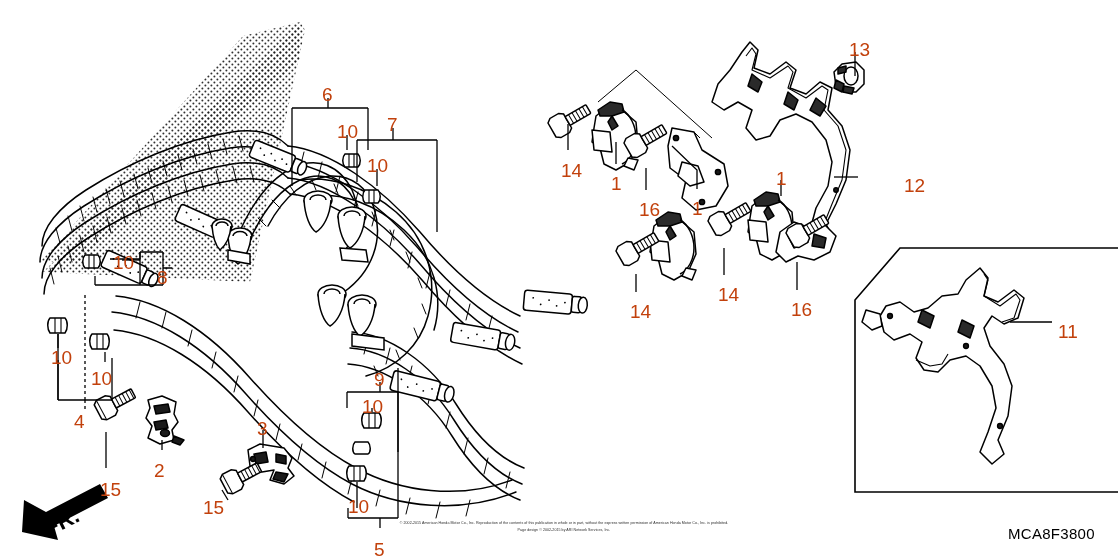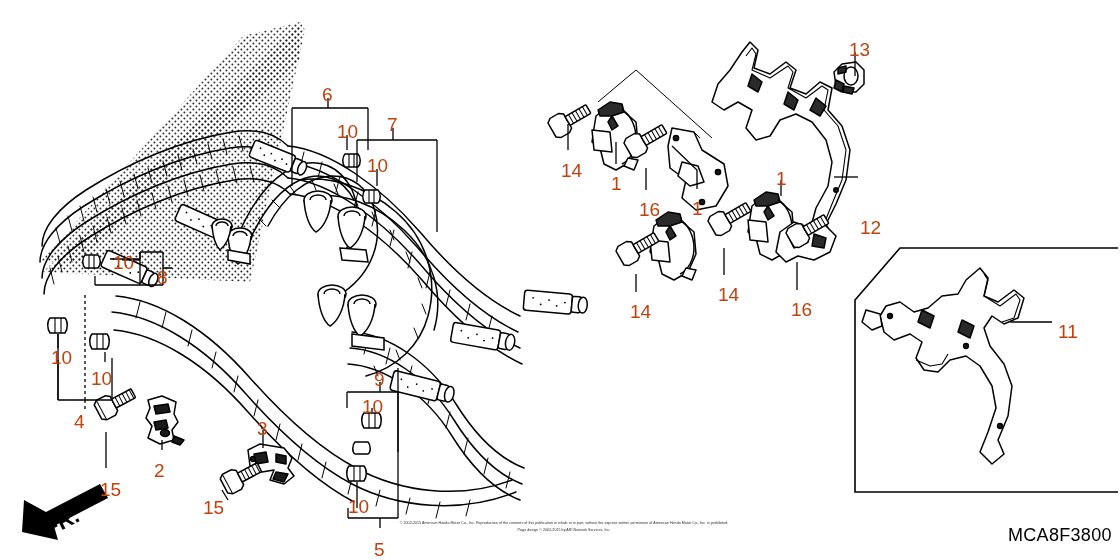--- a/index.html
+++ b/index.html
@@ -16,21 +16,21 @@
     font-size:19px;
     font-weight:400;
     color:#c2410c;
     line-height:1;
     white-space:nowrap;
     user-select:none;
   }
   .partnum{
     position:absolute;
     font-family:"Liberation Sans", sans-serif;
-    font-size:18px;
+    font-size:15px;
     letter-spacing:0.3px;
     color:#000;
   }
   .copyline{
     position:absolute;
     font-family:"Liberation Sans", sans-serif;
     font-size:3.6px;
     color:#2a2a2a;
     white-space:nowrap;
     letter-spacing:0.05px;
@@ -608,21 +608,21 @@
       <div class="callout" style="left: 348px; top: 497px;">10</div>
       <div class="callout" style="left: 374px; top: 540px;">5</div>
       <div class="callout" style="left: 561px; top: 161px;">14</div>
       <div class="callout" style="left: 611px; top: 174px;">1</div>
       <div class="callout" style="left: 639px; top: 200px;">16</div>
       <div class="callout" style="left: 692px; top: 199px;">1</div>
       <div class="callout" style="left: 630px; top: 302px;">14</div>
       <div class="callout" style="left: 718px; top: 285px;">14</div>
       <div class="callout" style="left: 776px; top: 169px;">1</div>
       <div class="callout" style="left: 791px; top: 300px;">16</div>
-      <div class="callout" style="left: 860px; top: 176px; margin-top: 42px;">12</div>
+      <div class="callout" style="left: 904px; top: 176px;">12</div>
       <div class="callout" style="left: 849px; top: 40px;">13</div>
       <div class="callout" style="left: 1058px; top: 322px; text-align: right;">11</div>
     </div>
 
   <div class="frtext" style="left:52px;top:516px;">FR.</div>
 
   <div class="partnum" style="left:1008px;top:525px;">MCA8F3800</div>
 
   <div class="copyline" style="left:308px;top:521px;width:512px;text-align:center;">© 2002-2015 American Honda Motor Co., Inc. Reproduction of the contents of this publication in whole or in part, without the express written permission of American Honda Motor Co., Inc. is prohibited.</div>
   <div class="copyline" style="left:308px;top:528px;width:512px;text-align:center;">Page design © 2002-2015 by ARI Network Services, Inc.</div>

